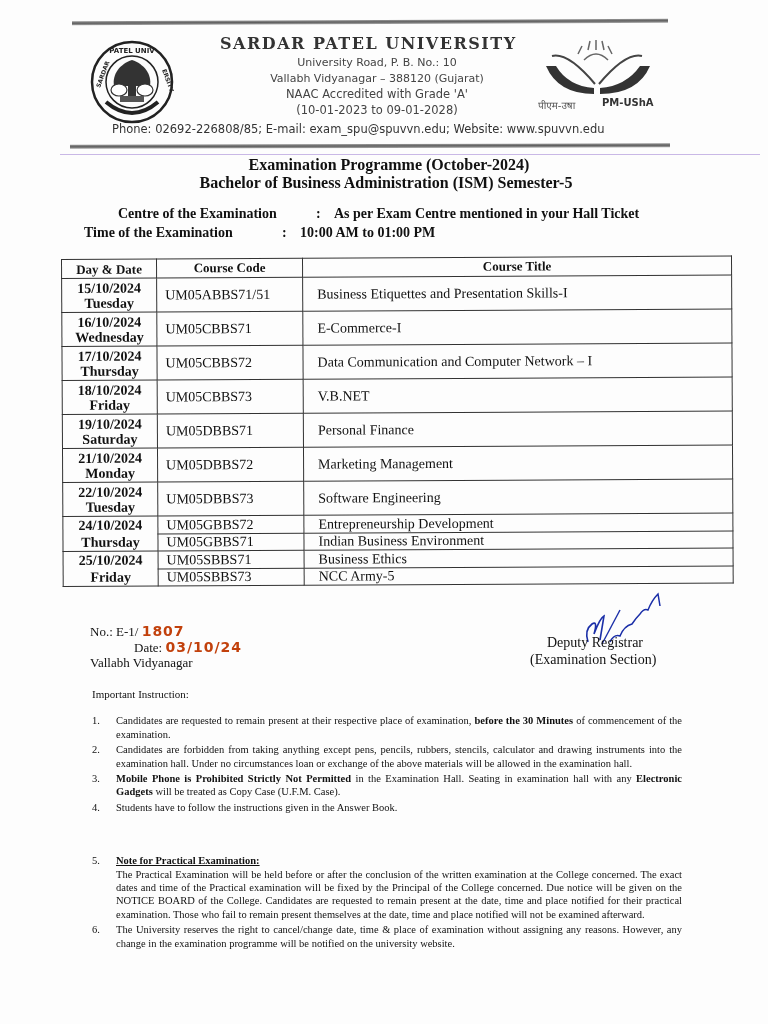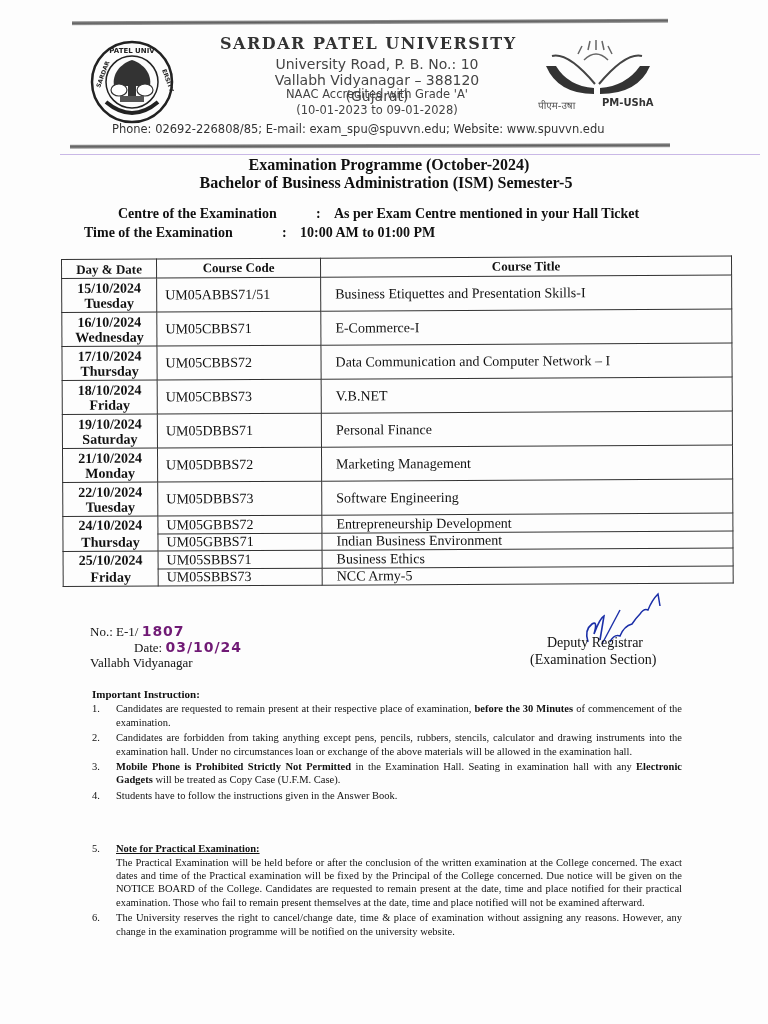--- a/index.html
+++ b/index.html
@@ -15,21 +15,21 @@
   
   .logo-spu { position: absolute; left: 90px; top: 40px; width: 84px; height: 84px; }
   .logo-pm { position: absolute; left: 538px; top: 38px; width: 120px; height: 84px; }
   .pm-hindi { position: absolute; left: 0; top: 60px; font-family: "DejaVu Sans", sans-serif; font-size: 10px; color: #555; }
   .pm-eng { position: absolute; left: 64px; top: 59px; font-family: "DejaVu Sans", sans-serif; font-size: 10px; font-weight: bold; color: #333; }
 
   
   .uni-name { position: absolute; left: 220px; top: 34px; width: 300px; font-family: "DejaVu Serif", serif;
     font-size: 16px; letter-spacing: 1.5px; font-weight: bold; color: #333; }
   .addr { position: absolute; left: 262px; width: 230px; text-align: center; font-family: "DejaVu Sans", sans-serif;
-    font-size: 14px; color: #444; }
+    font-size: 11px; color: #444; }
   .addr1 { top: 56px; }
   .addr2 { top: 72px; }
   .addr3 { top: 87px; font-size: 11.5px; }
   .addr4 { top: 103px; font-size: 11.5px; }
   .contact { position: absolute; left: 112px; top: 122px; font-family: "DejaVu Sans", sans-serif; font-size: 11.5px; color: #333; white-space: nowrap; }
 
   
   .prog-title { position: absolute; left: 0; width: 768px; text-align: center; font-weight: bold; font-size: 16px; }
   .t1 { top: 156px; left: 5px; }
   .t2 { top: 174px; left: 2px; }
@@ -38,40 +38,40 @@
   .meta-row .lbl { display: inline-block; width: 198px; }
   .meta-row .col { display: inline-block; width: 18px; }
   .m1 { top: 206px; margin-left: 34px; }
   .m2 { top: 225px; }
 
   
   .exam-table { position: absolute; left: 61px; top: 259px; width: 671px; border-collapse: collapse; transform: rotate(-0.3deg); transform-origin: left top; }
   .exam-table td, .exam-table th { border: 1px solid #333; font-size: 14px; }
   .exam-table th { font-weight: bold; height: 19px; font-size: 13px; }
   .exam-table .c-date { width: 95px; text-align: center; font-weight: bold; line-height: 15px; }
-  .exam-table .c-code { width: 164px; padding-left: 8px; }
+  .exam-table .c-code { width: 146px; padding-left: 8px; }
   .exam-table .c-title { padding-left: 14px; }
   .row-main td { height: 34px; }
   .row-sub td { height: 17px; line-height: 15px; }
   .exam-table th.c-title { text-align: center; padding-left: 0; }
 
   
   .ref { position: absolute; left: 90px; font-size: 13px; line-height: 14px; }
   .ref1 { top: 624px; }
   .ref2 { top: 640px; margin-left: 44px; }
   .ref3 { top: 656px; }
-  .hand { font-family: "DejaVu Sans", sans-serif; font-weight: bold; color: #701a75; font-size: 14px; letter-spacing: 1px; }
+  .hand { font-family: "DejaVu Sans", sans-serif; font-weight: bold; color: #c2410c; font-size: 14px; letter-spacing: 1px; }
 
   .sig-scribble { position: absolute; left: 580px; top: 590px; width: 90px; height: 56px; }
   .sign1 { position: absolute; left: 547px; top: 635px; font-size: 14px; }
   .sign2 { position: absolute; left: 530px; top: 652px; font-size: 14px; }
 
   
   .instr { position: absolute; left: 92px; top: 688px; width: 590px; font-size: 10.5px; line-height: 13.4px; }
-  .instr-head { font-weight: bold; font-size: 11px; margin-bottom: 1px; }
+  .instr-head { font-weight: normal; font-size: 11px; margin-bottom: 13px; }
   .instr ol { list-style: none; }
   .instr li { position: relative; padding-left: 24px; text-align: justify; margin-bottom: 2px; }
   .instr li .num { position: absolute; left: 0; top: 0; }
   .b { font-weight: bold; margin-top: 34px; }
   .u { font-weight: bold; text-decoration: underline; margin-top: 40px; }
 </style>
 </head>
 <body>
 
 <div class="rule-thick rule-top"></div>

